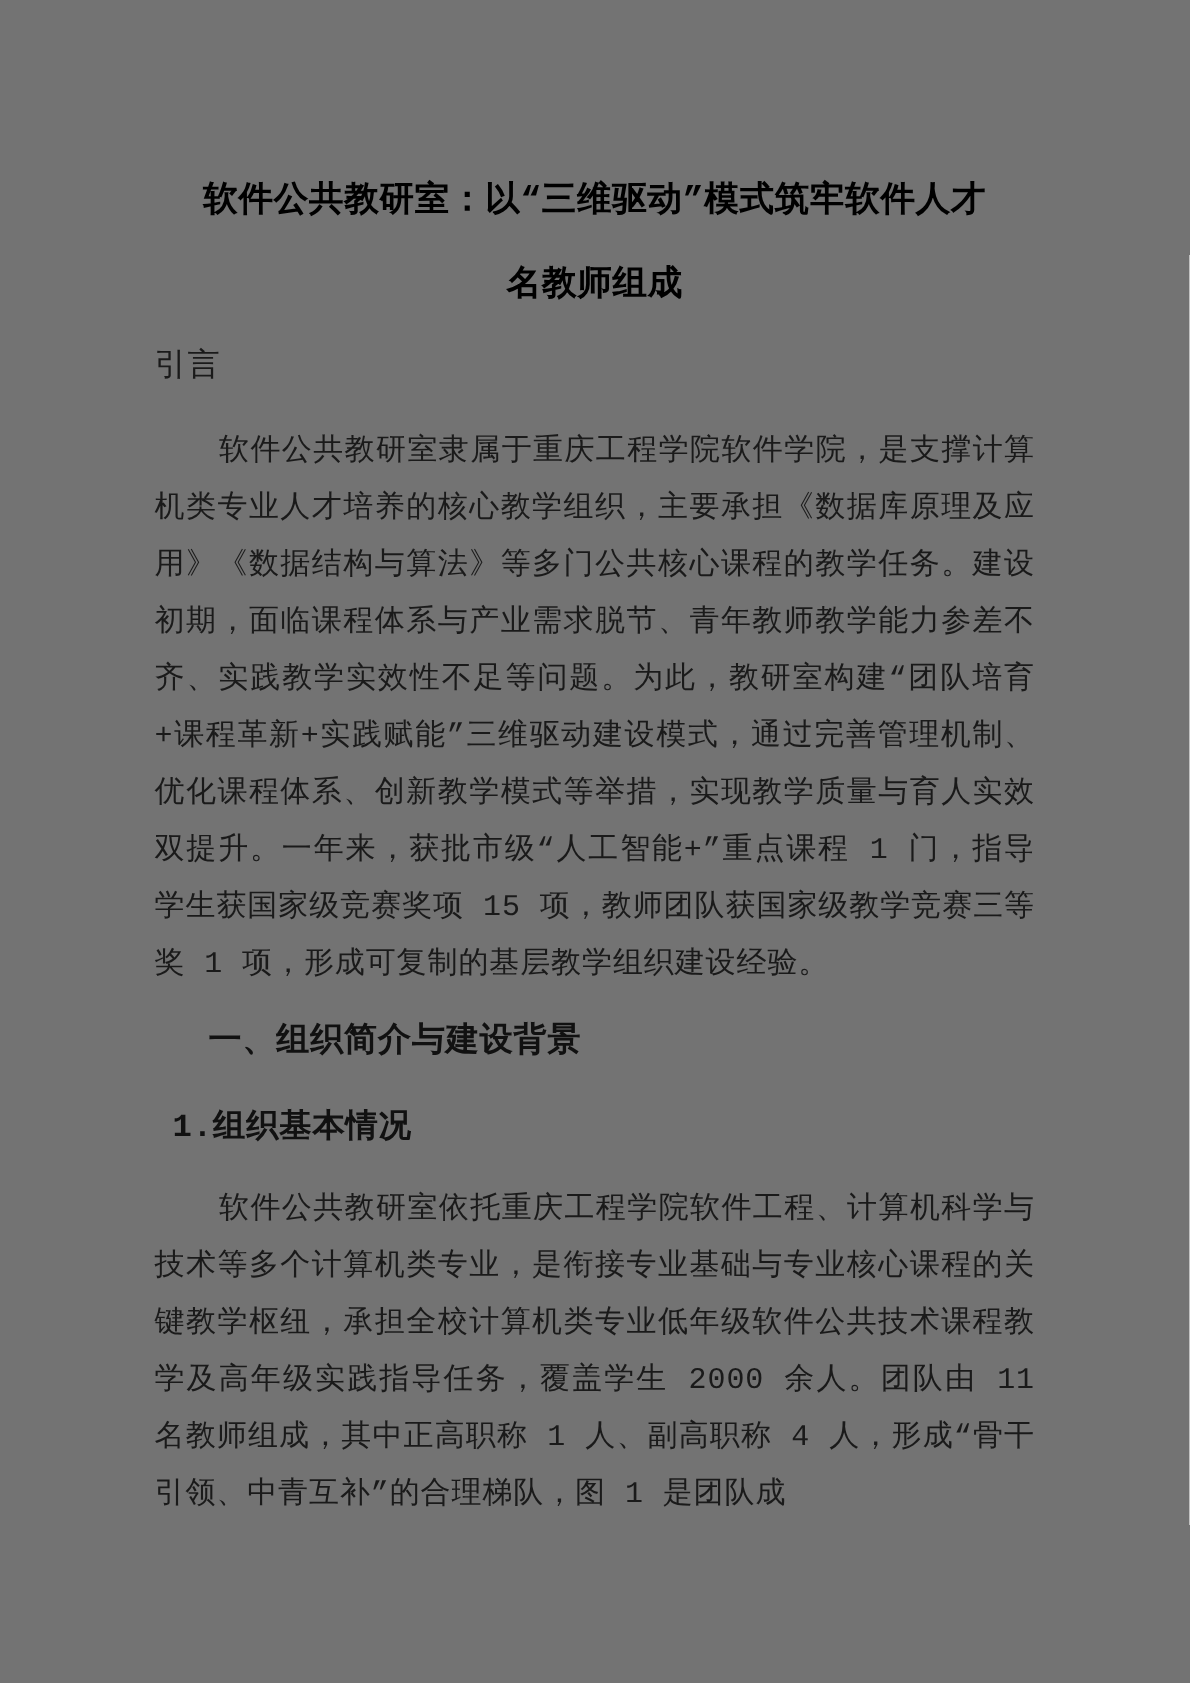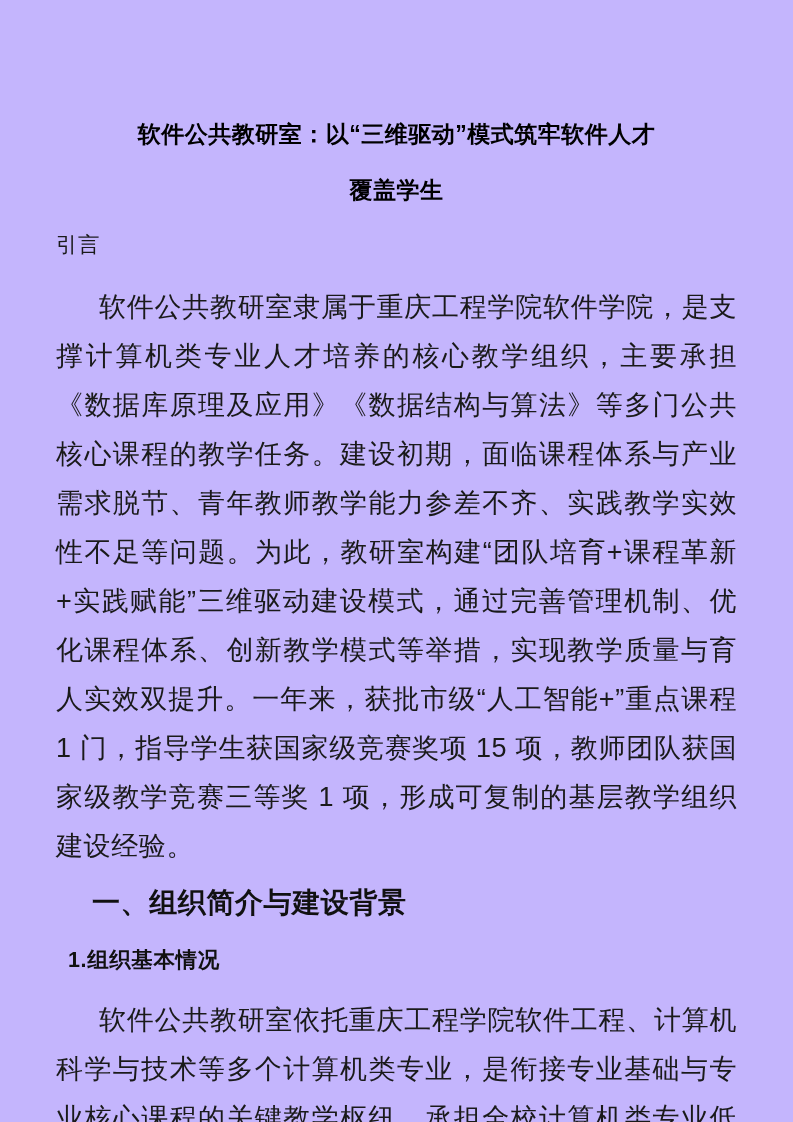--- a/index.html
+++ b/index.html
@@ -5,25 +5,25 @@
   html, body {
     margin: 0;
     padding: 0;
     background: #ffffff;
   }
   .page {
     position: relative;
     width: 793px;
     height: 1122px;
     margin: 0 auto;
-    background: #c4b5fd;
+    background: #737373;
     overflow: hidden;
     box-sizing: border-box;
-    padding: 0 56px;
-    font-family: Liberation Sans, sans-serif;
+    padding: 0 103px;
+    font-family: Liberation Mono, monospace;
     color: #1a1a1a;
   }
   .doc-title {
     margin: 0;
     padding-top: 106px;
     font-size: 23px;
     font-weight: bold;
     color: #000000;
     text-align: center;
     line-height: 56px;
@@ -35,30 +35,30 @@
   }
   .intro-label {
     margin-top: 12px;
     font-size: 21.5px;
     line-height: 30px;
     letter-spacing: 0.5px;
   }
   .body-para {
     margin: 0;
     margin-top: 23px;
-    font-size: 27px;
-    line-height: 49px;
+    font-size: 20px;
+    line-height: 38px;
     letter-spacing: 0.6px;
     text-align: justify;
     text-indent: 43px;
   }
   .sec-heading {
     margin: 0;
     margin-top: 16px;
-    font-size: 28px;
+    font-size: 22px;
     font-weight: bold;
     line-height: 32px;
     letter-spacing: 0.6px;
     text-indent: 36px;
     color: #111111;
   }
   .subsec-heading {
     margin: 12px;
     margin-top: 25px;
     font-size: 21.5px;
@@ -71,21 +71,21 @@
     margin-top: 20px;
   }
 </style>
 </head>
 <body>
 
 <div class="page">
 
   <h1 class="doc-title">
     <span class="title-line">软件公共教研室：以“三维驱动”模式筑牢软件人才</span>
-    <span class="title-line">覆盖学生</span>
+    <span class="title-line">名教师组成</span>
   </h1>
 
   <div class="intro-label">引言</div>
 
   <p class="body-para first">软件公共教研室隶属于重庆工程学院软件学院，是支撑计算机类专业人才培养的核心教学组织，主要承担《数据库原理及应用》《数据结构与算法》等多门公共核心课程的教学任务。建设初期，面临课程体系与产业需求脱节、青年教师教学能力参差不齐、实践教学实效性不足等问题。为此，教研室构建“团队培育+课程革新+实践赋能”三维驱动建设模式，通过完善管理机制、优化课程体系、创新教学模式等举措，实现教学质量与育人实效双提升。一年来，获批市级“人工智能+”重点课程 1 门，指导学生获国家级竞赛奖项 15 项，教师团队获国家级教学竞赛三等奖 1 项，形成可复制的基层教学组织建设经验。</p>
 
   <h2 class="sec-heading">一、组织简介与建设背景</h2>
 
   <h3 class="subsec-heading">1.组织基本情况</h3>
 

